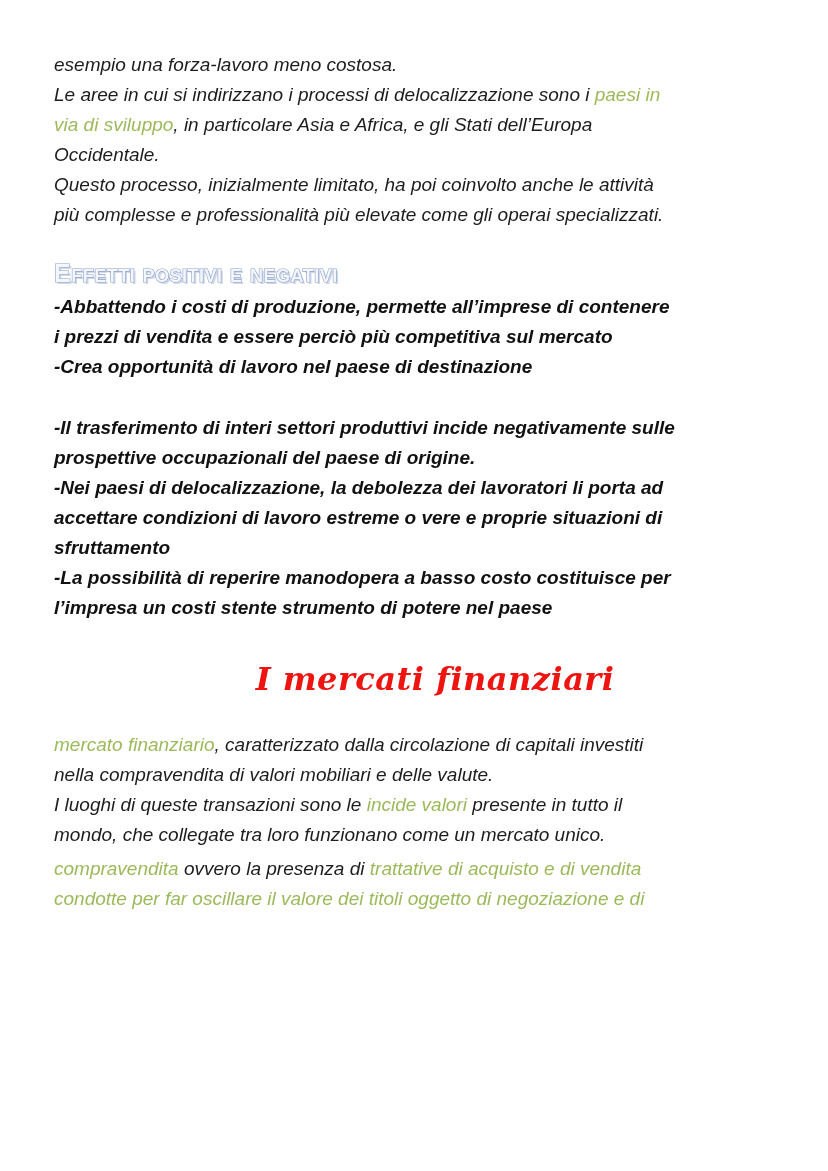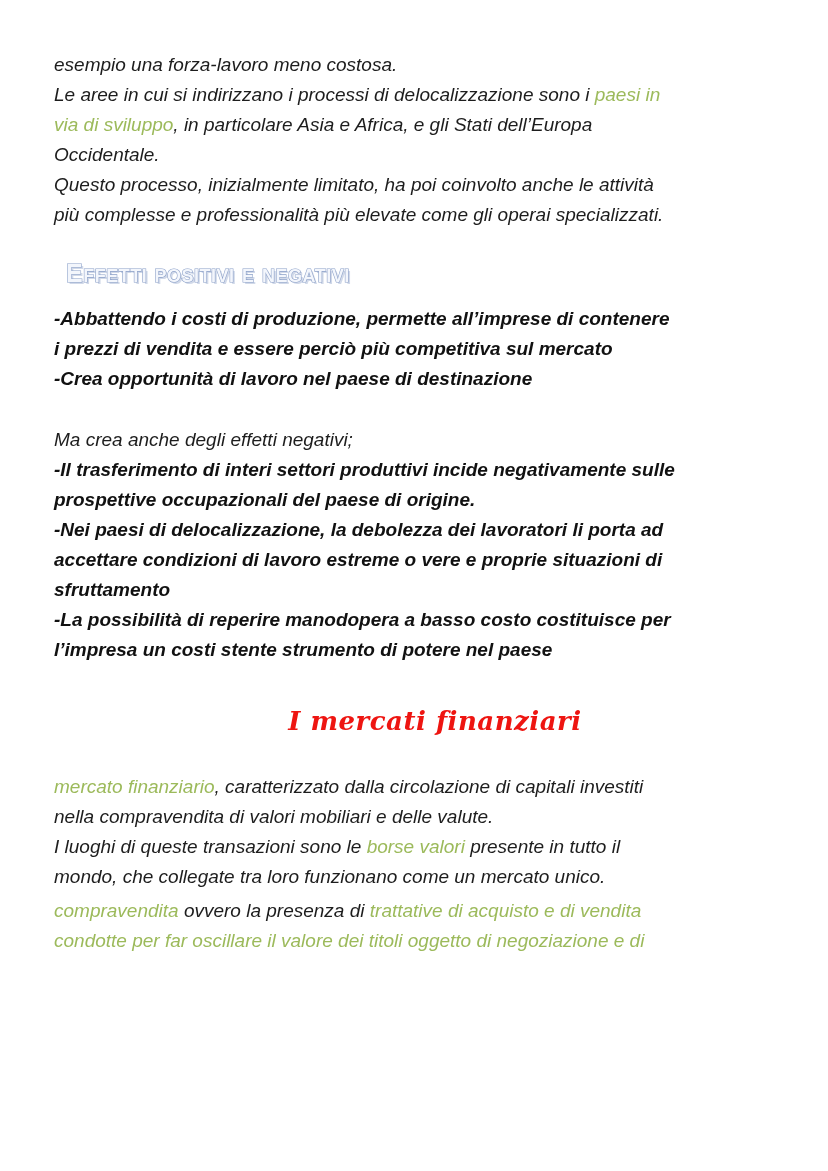--- a/index.html
+++ b/index.html
@@ -22,21 +22,21 @@
     font-size: 19px;
     line-height: 30px;
     color: var(--text, #1d1d1d);
     white-space: pre-line;
     font-style: italic;
   }
   .para .bold { font-weight: 700; color: var(--bold-text, #111111); }
   .para .green { color: var(--green-highlight, #9cba5b); }
 
   .bubble-heading {
-    margin: 16px;
+    margin: 4px;
     font-size: 25px;
     line-height: 30px;
     font-weight: 700;
     font-variant: small-caps;
     letter-spacing: 0.5px;
     color: var(--bubble-fill, #f3f6fc);
     -webkit-text-stroke: 1.2px var(--bubble-outline, #8da1c9);
     paint-order: stroke fill;
     text-shadow: 2px 2px 0 rgba(141, 161, 201, 0.4);
   }
@@ -46,21 +46,21 @@
 
   .heading-effetti { margin-top: 28px; }
   .para-benefici { margin-top: 1px; }
   .para-negativi { margin-top: 31px; }
 
   .script-heading {
     margin: 39px 0 0 0;
     font-family: "DejaVu Serif", serif;
     font-style: italic;
     font-weight: 700;
-    font-size: 26px;
+    font-size: 32px;
     line-height: 34px;
     text-align: center;
     letter-spacing: 0.5px;
     color: var(--red-heading, #ee1511);
   }
 
   .para-mercati { margin-top: 34px; }
   .heading-speculazione { margin-top: 19px; }
   .para-speculazione { margin-top: 0; }
 </style>
@@ -76,34 +76,33 @@
 Occidentale.
 Questo processo, inizialmente limitato, ha poi coinvolto anche le attività
 più complesse e professionalità più elevate come gli operai specializzati.</span></p>
 
     <h2 class="bubble-heading heading-effetti">Effetti positivi e negativi</h2>
 
     <p class="para para-benefici"><span class="bold">-Abbattendo i costi di produzione, permette all’imprese di contenere
 i prezzi di vendita e essere perciò più competitiva sul mercato
 -Crea opportunità di lavoro nel paese di destinazione</span></p>
 
-    <p class="para para-negativi"><span>Ma crea anche degli effetti negativi;
-</span><span class="bold">-Il trasferimento di interi settori produttivi incide negativamente sulle
+    <p class="para para-negativi"><span class="bold">-Il trasferimento di interi settori produttivi incide negativamente sulle
 prospettive occupazionali del paese di origine.
 -Nei paesi di delocalizzazione, la debolezza dei lavoratori li porta ad
 accettare condizioni di lavoro estreme o vere e proprie situazioni di
 sfruttamento
 -La possibilità di reperire manodopera a basso costo costituisce per
 l’impresa un costi stente strumento di potere nel paese</span></p>
 
     <h1 class="script-heading">I mercati finanziari</h1>
 
     <p class="para para-mercati"><span class="green">mercato finanziario</span><span>, caratterizzato dalla circolazione di capitali investiti
 nella compravendita di valori mobiliari e delle valute.
-I luoghi di queste transazioni sono le </span><span class="green">borse valori</span><span> presente in tutto il
+I luoghi di queste transazioni sono le </span><span class="green">incide valori</span><span> presente in tutto il
 mondo, che collegate tra loro funzionano come un mercato unico.</span></p>
 
 
     <p class="para para-speculazione"><span class="green">compravendita</span><span> ovvero la presenza di </span><span class="green">trattative di acquisto e di vendita
 condotte per far oscillare il valore dei titoli oggetto di negoziazione e di</span></p>
 
   </div>
 </div>
 
 </body></html>

